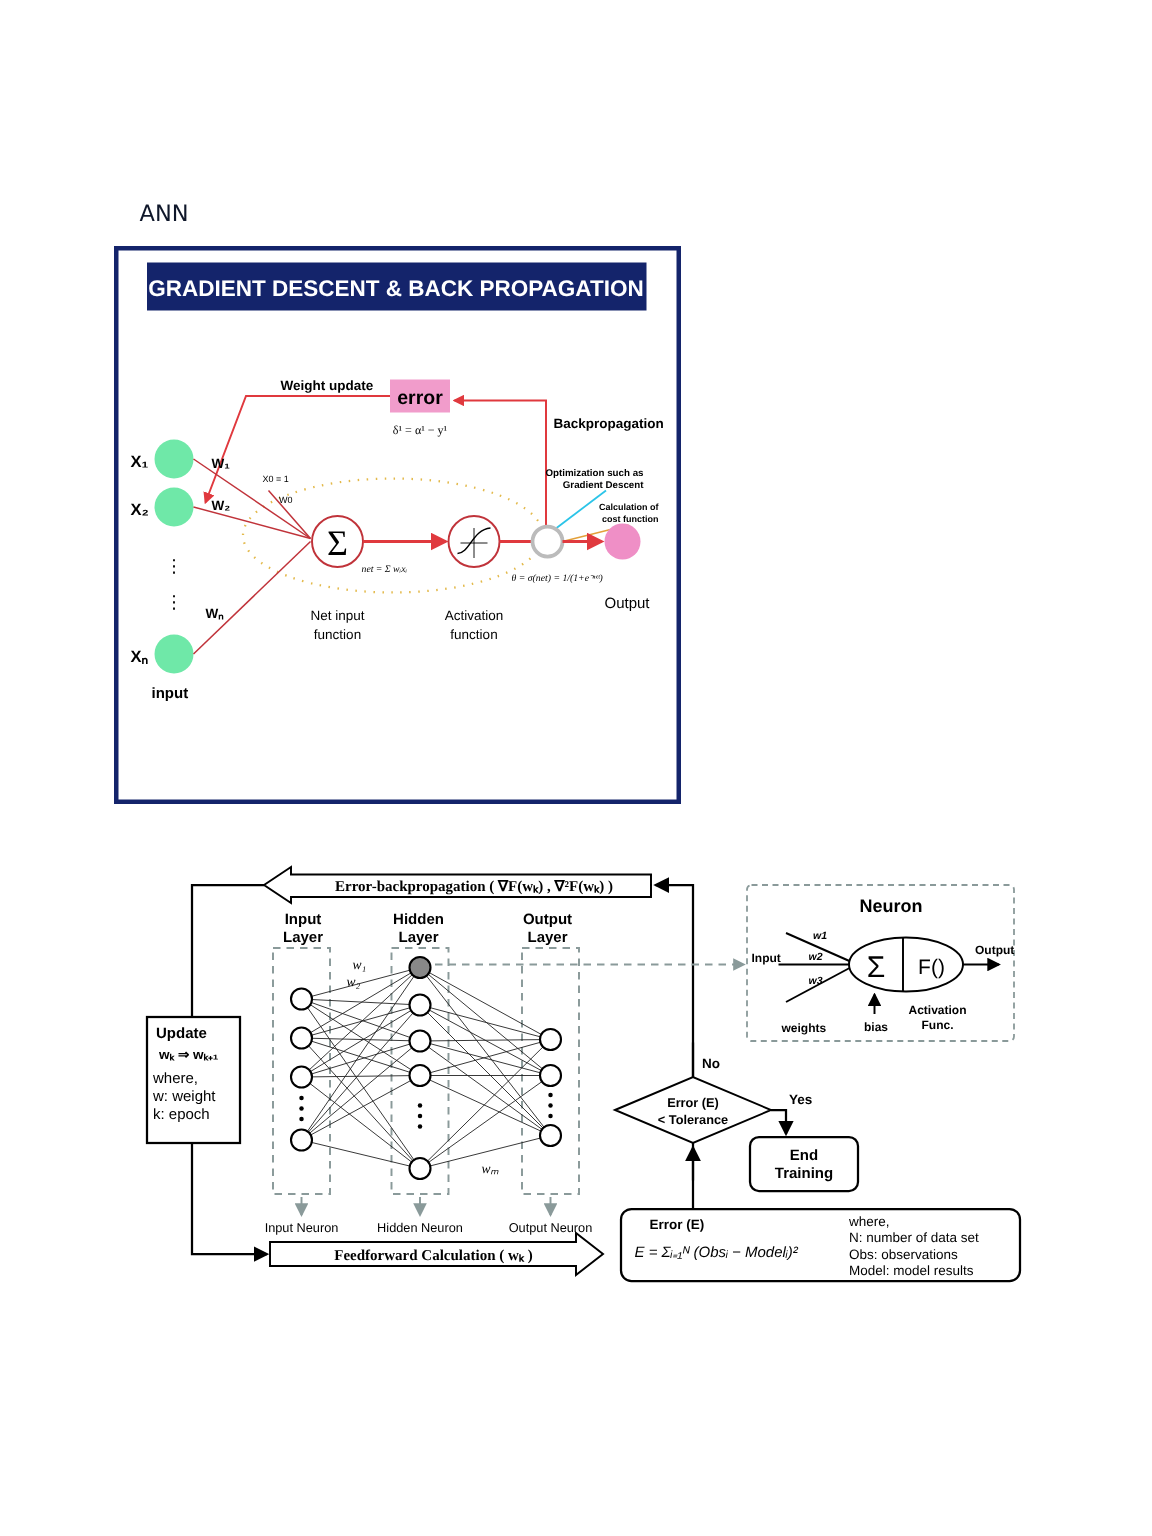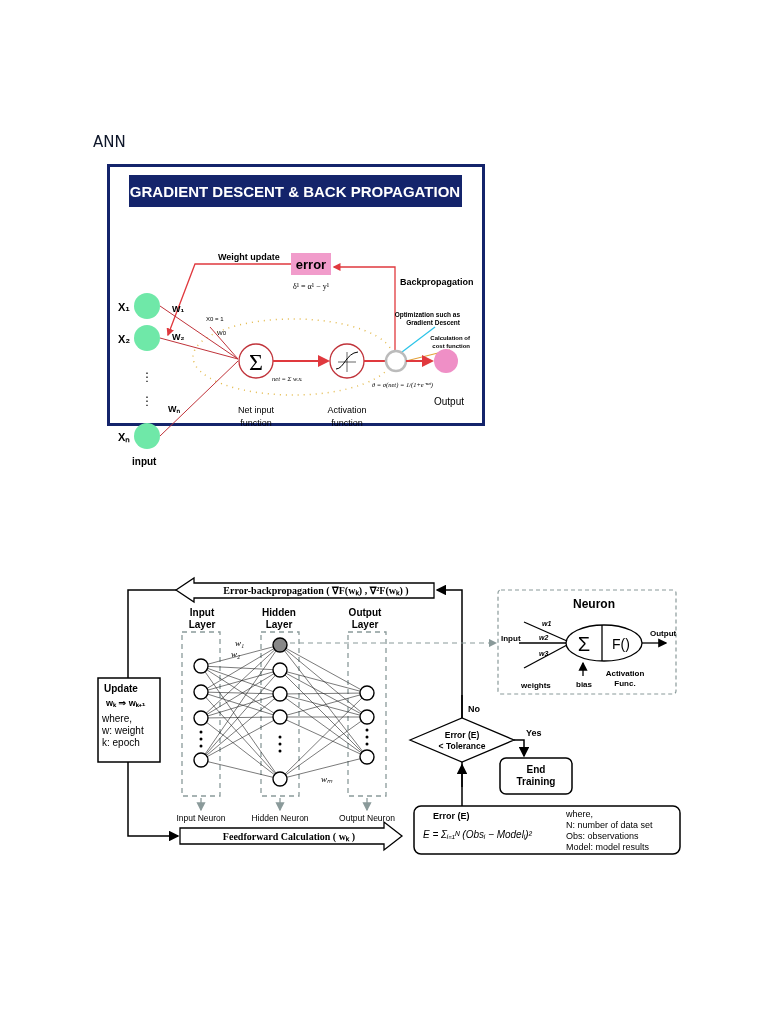--- a/index.html
+++ b/index.html
@@ -1,17 +1,17 @@
 <!DOCTYPE html>
 <html><head>
 <meta charset="utf-8">
 <style>
   body { margin:0; background:#fff; width:768px; height:1024px; position:relative; overflow:hidden; font-family:"Liberation Sans", sans-serif; }
   .heading { position:absolute; left:93px; top:117px; font-size:15px; color:#0f172a; font-family:"DejaVu Sans", sans-serif;margin-top:16px; }
-  .fig1 { position:absolute; left:107px; top:164px; width:378px; height:262px; box-sizing:border-box; border:3px solid #14246b; background:#fff; }
+  .fig1 { position:absolute; left:76px; top:164px; width:378px; height:372px; box-sizing:border-box; border:3px solid #14246b; background:#fff; }
   .fig2 { position:absolute; left:94px; top:570px; }
   svg text { font-family:"Liberation Sans", sans-serif; }
   .serif { font-family:"Liberation Serif", serif; }
 </style>
 </head>
 <body>
 
 <div class="heading">ANN</div>
 
 <div class="fig1">

